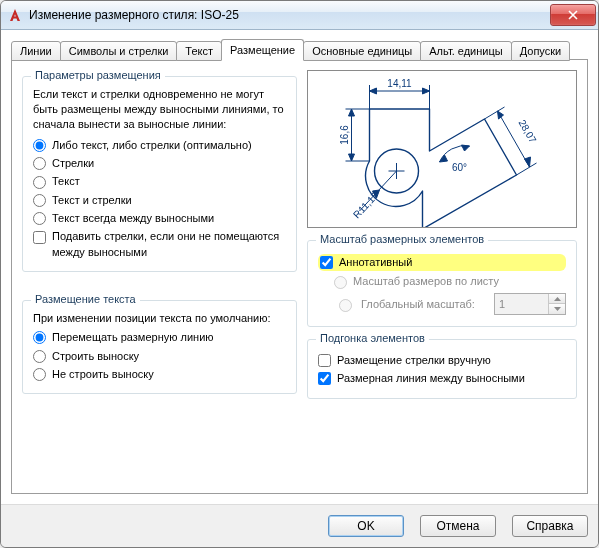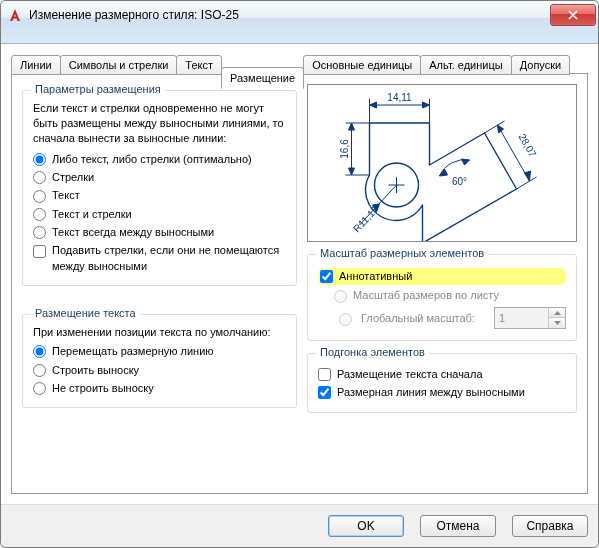--- a/index.html
+++ b/index.html
@@ -21,21 +21,21 @@
     flex-direction: column;
     background: #f0f0f0;
     box-shadow: 0 0 6px rgba(0,0,0,0.3);
   }
   .titlebar {
     height: 28px;
     background: linear-gradient(to bottom, #f9fbfd 0%, #e6eff8 40%, #cfe0f2 41%, #dceaf6 100%);
     border-bottom: 1px solid #9fb5c9;
     display: flex;
     align-items: center;
-    padding: 0 2px 14px 6px;
+    padding: 0 2px 0 6px;
   }
   .app-icon {
     width: 16px;
     height: 16px;
     margin-right: 6px;
     display: flex;
     align-items: center;
     justify-content: center;
   }
   .title-text {
@@ -81,21 +81,21 @@
     background: linear-gradient(to bottom, #fdfdfd, #ececec);
     font-size: 11px;
     cursor: default;
     position: relative;
     top: 1px;
     margin-right: -1px;
   }
   .tab.active {
     background: #fff;
     border-bottom: 1px solid #fff;
-    top: 15px;
+    top: 1px;
     padding-top: 4px;
     padding-bottom: 4px;
     z-index: 3;
   }
   .tab-panel {
     flex: 1;
     border: 1px solid #9c9c9c;
     background: #fff;
     padding: 10px 10px 10px 10px;
     display: flex;
@@ -413,21 +413,21 @@
               </span>
             </div>
           </div>
         </div>
 
         <div class="group">
           <span class="group-title">Подгонка элементов</span>
 
           <label class="check-row">
             <input type="checkbox" style="">
-            <span>Размещение текста сначала</span>
+            <span>Размещение стрелки вручную</span>
           </label>
           <label class="check-row">
             <input type="checkbox" checked="" style="">
             <span>Размерная линия между выносными</span>
           </label>
         </div>
 
       </div>
 
     </div>

